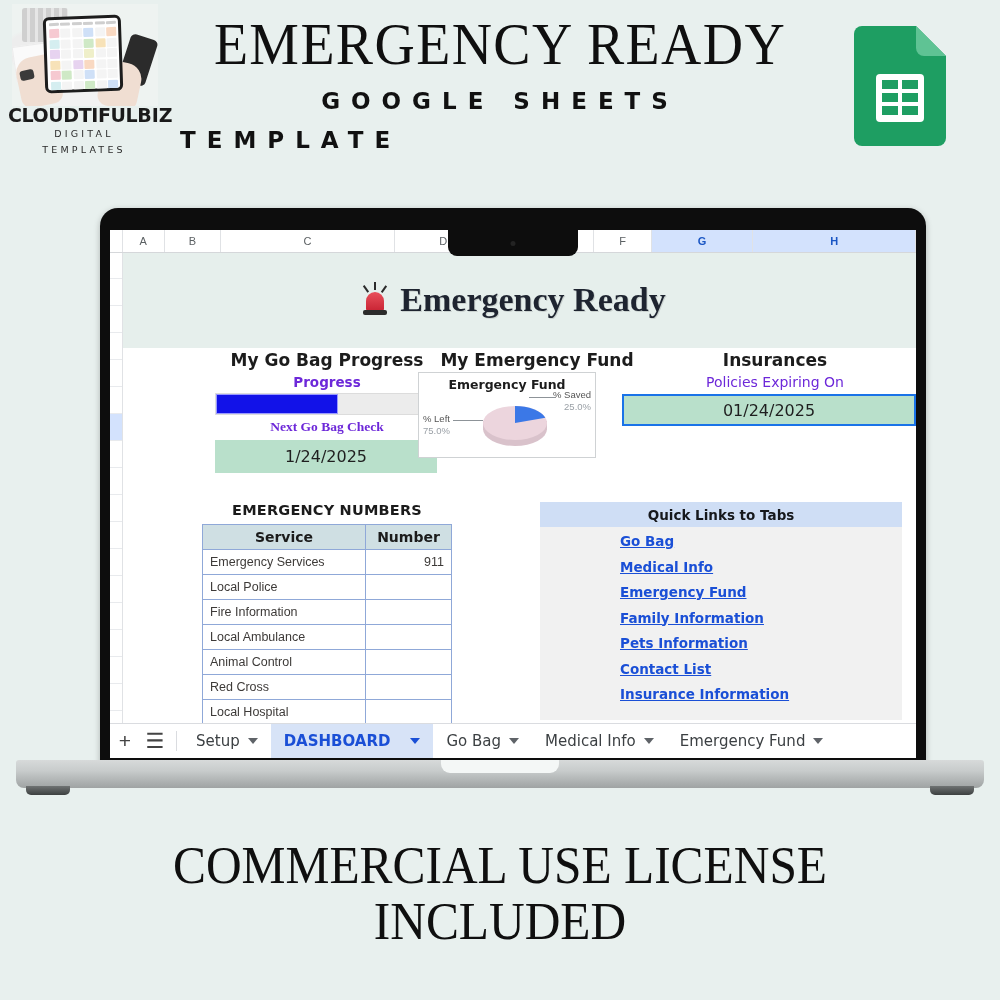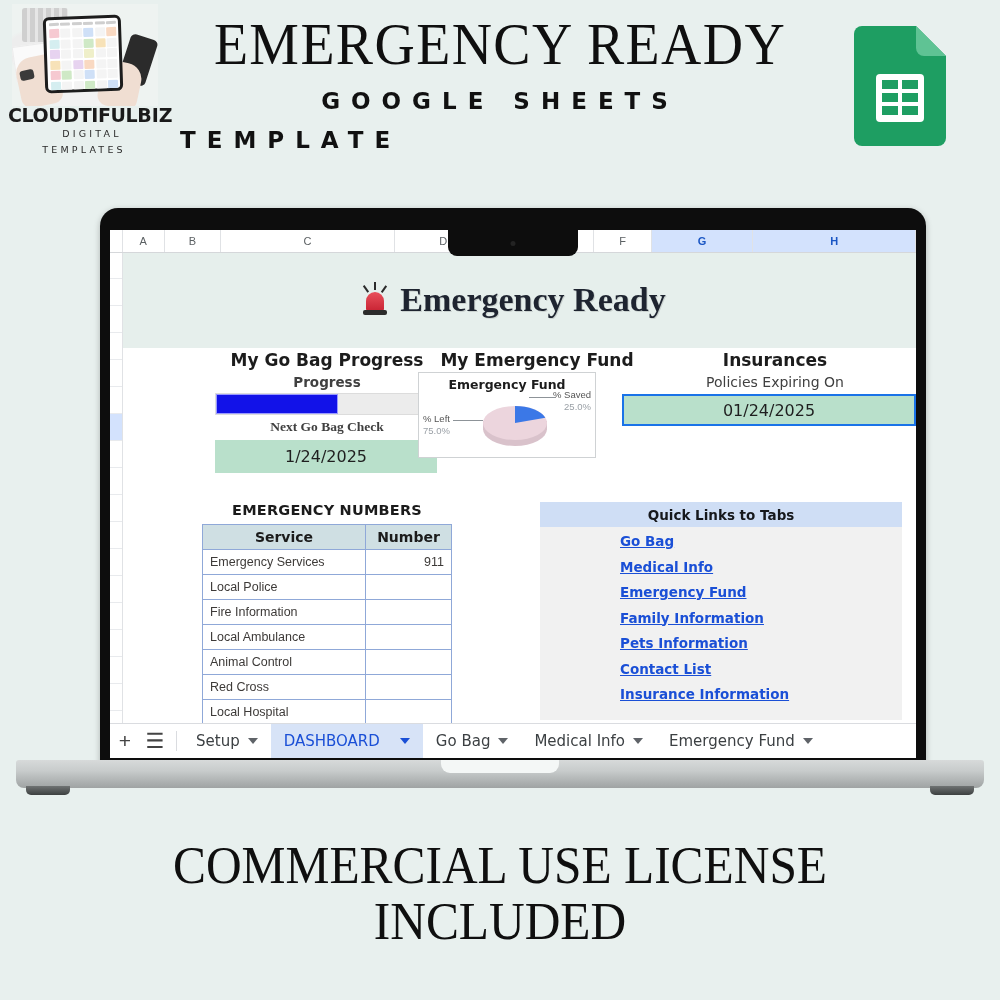--- a/index.html
+++ b/index.html
@@ -37,21 +37,21 @@
   .bp-cal{position:absolute;left:3px;top:9px;right:2px;bottom:3px;
     display:grid;grid-template-columns:repeat(6,1fr);grid-auto-rows:9px;gap:1.5px;}
   .bp-cal i{display:block;border-radius:1px;}
   .bp-calhead{position:absolute;left:3px;top:1px;right:2px;height:7px;
     display:grid;grid-template-columns:repeat(6,1fr);gap:1.5px;}
   .bp-calhead i{display:block;background:#cfcfcf;height:3px;align-self:center;border-radius:1px;}
 
   .brand-name{position:absolute;left:0;top:100px;width:152px;text-align:center;
     font-family:"DejaVu Sans", sans-serif;font-weight:700;font-size:19px;letter-spacing:-0.4px;color:#1a1a1a;}
   .brand-name small{font-size:19px;letter-spacing:0px;}
-  .brand-sub1{position:absolute;left:8px;top:124px;width:152px;text-align:center;
+  .brand-sub1{position:absolute;left:0;top:124px;width:152px;text-align:center;
     font-size:9.5px;letter-spacing:3.2px;color:#2a2a2a;font-family:"DejaVu Sans",sans-serif;}
   .brand-sub2{position:absolute;left:0;top:140px;width:152px;text-align:center;
     font-size:9.5px;letter-spacing:3.2px;color:#2a2a2a;font-family:"DejaVu Sans",sans-serif;}
 
   .title-main{
     position:absolute;left:180px;top:14px;width:640px;text-align:center;
     font-family:"Liberation Serif", serif;font-weight:400;font-size:60px;
     letter-spacing:1.5px;color:#0f0f0f;line-height:1;
     transform:scaleX(.93);transform-origin:center top;
   }
@@ -138,21 +138,21 @@
   .siren .r3{left:23px;top:2px;transform:rotate(35deg);}
 
   
   .widgets{position:absolute;left:0;top:96px;width:100%;height:130px;}
   .w-title{
     position:absolute;text-align:center;font-family:"DejaVu Sans",sans-serif;
     font-weight:600;font-size:17px;color:#1c1c1c;
   }
   .w-sub{
     position:absolute;text-align:center;font-family:"DejaVu Sans",sans-serif;
-    font-weight:700;font-size:13.5px;color:#404040;
+    font-weight:700;font-size:13.5px;color:#6d28d9;
   }
   .w-sub.reg{font-weight:400;font-size:14px;}
 
   .progress-track{position:absolute;background:#ececec;border:1px solid #dcdcdc;}
   .progress-fill{position:absolute;left:0;top:0;bottom:0;background:#1212e8;border:1px solid #9a9aff;box-sizing:border-box;}
 
   .green-cell{
     position:absolute;background:#b9e0cb;display:flex;align-items:center;justify-content:center;
     font-family:"DejaVu Sans",sans-serif;font-size:16px;color:#1f1f1f;
   }
@@ -195,21 +195,21 @@
     position:absolute;left:0;bottom:0;width:100%;height:34px;background:#fff;
     border-top:1px solid #dadce0;display:flex;align-items:center;z-index:25;overflow:hidden;
   }
   .tb-btn{width:30px;height:34px;display:flex;align-items:center;justify-content:center;
     font-size:21px;color:#444;flex:0 0 auto;}
   .tb-sep{width:1px;height:20px;background:#dadce0;margin:0 6px;flex:0 0 auto;}
   .tab{
     display:flex;align-items:center;gap:8px;padding:0 13px;height:34px;flex:0 0 auto;
     font-family:"DejaVu Sans",sans-serif;font-size:15px;color:#3c4043;white-space:nowrap;
   }
-  .tab.active{background:#d7e3f7;color:#1a4fd6;font-weight:400;gap:20px;}
+  .tab.active{background:#d7e3f7;color:#1a4fd6;font-weight:700;gap:20px;}
   .caret{width:0;height:0;border-left:5px solid transparent;border-right:5px solid transparent;border-top:6px solid #5f6368;}
   .tab.active .caret{border-top-color:#1a4fd6;}
 
   
   .footer{
     position:absolute;left:80px;top:838px;width:840px;text-align:center;
     font-family:"Liberation Serif", serif;font-size:52px;line-height:1.08;color:#0f0f0f;
     transform:scaleX(.95);transform-origin:center top;
   }
 </style>

